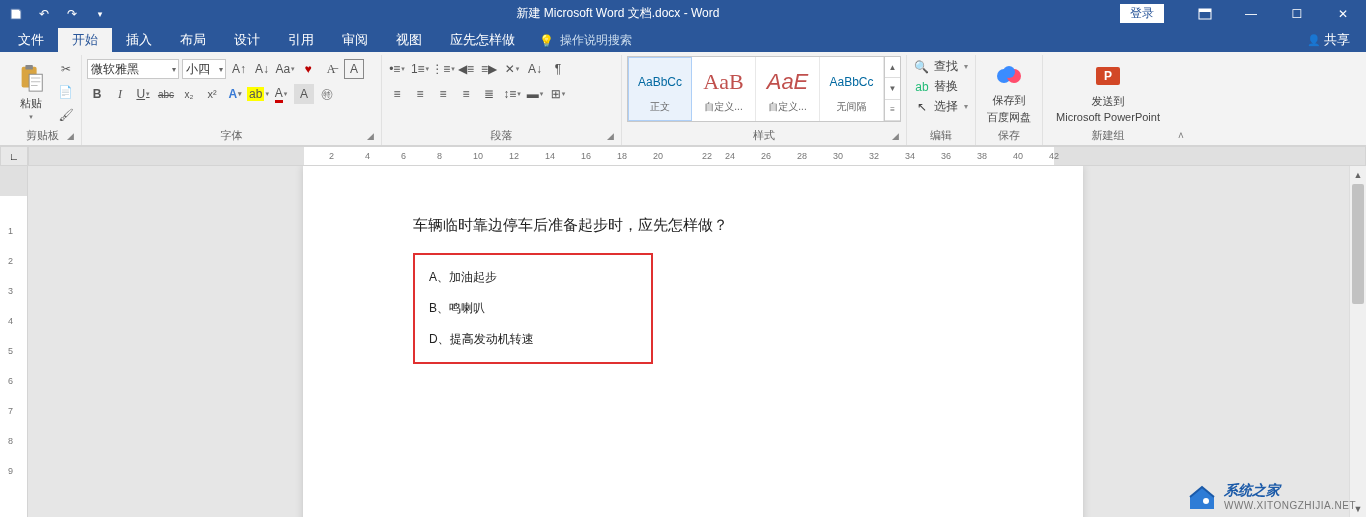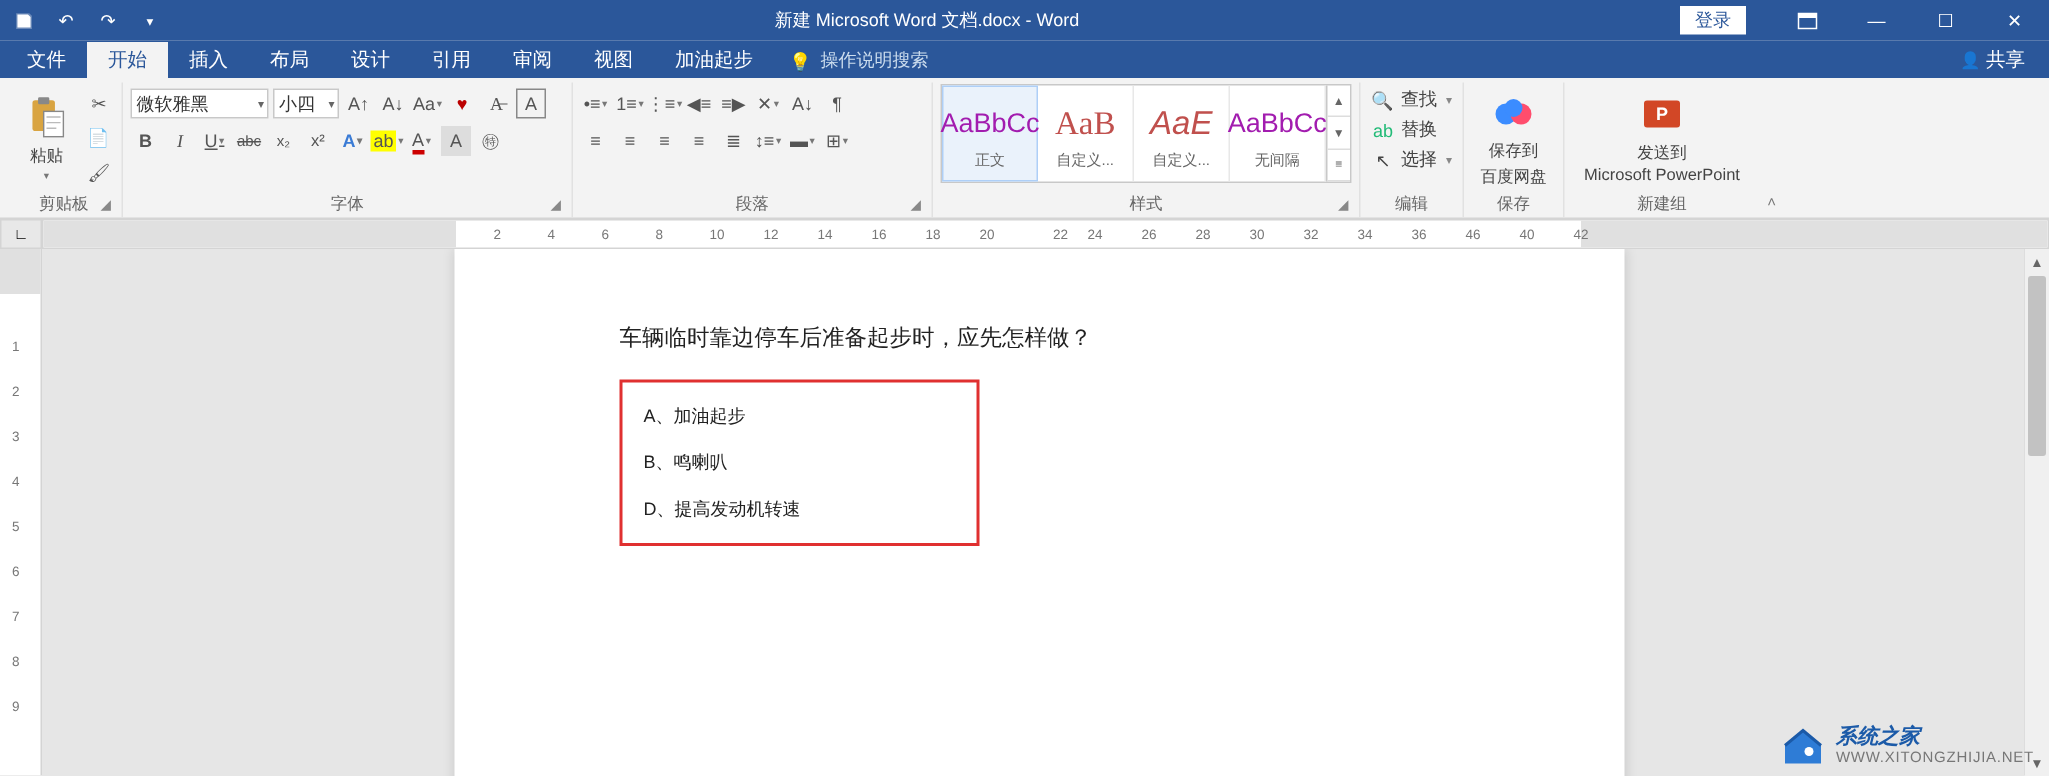--- a/index.html
+++ b/index.html
@@ -37,21 +37,21 @@
 .row { display:flex; gap:3px; align-items:center; }
 .smbtn { width:20px; height:20px; display:flex; align-items:center; justify-content:center; font-size:12px; color:#555; border:1px solid transparent; cursor:pointer; }
 .smbtn.dd::after { content:"▾"; font-size:7px; margin-left:1px; color:#777; }
 .sel { height:20px; background:#fff; border:1px solid #c8c8c8; font-size:12px; padding:0 14px 0 3px; display:flex; align-items:center; position:relative; color:#333; }
 .sel::after { content:"▾"; position:absolute; right:2px; font-size:8px; color:#666; }
 
 
 .styles { display:flex; gap:0; border:1px solid #c8c8c8; background:#fff; height:66px; }
 .stylebox { width:64px; display:flex; flex-direction:column; align-items:center; justify-content:center; border-right:1px solid #e8e8e8; cursor:pointer; }
 .stylebox.sel-style { border:1px solid #aecff7; background:#eaf2fb; }
-.stylebox .prev { font-size:18px; color:#a21caf; height:36px; display:flex; align-items:center; }
+.stylebox .prev { font-size:12px; color:#0369a1; height:36px; display:flex; align-items:center; }
 .stylebox .lbl { font-size:10px; color:#666; }
 .style-more { width:16px; display:flex; flex-direction:column; border-left:1px solid #c8c8c8; }
 .style-more div { flex:1; display:flex; align-items:center; justify-content:center; font-size:8px; color:#666; border-bottom:1px solid #ddd; }
 
 
 .editlist { display:flex; flex-direction:column; gap:3px; font-size:12px; color:#444; padding:2px 2px; }
 .editlist .item { display:flex; align-items:center; gap:4px; cursor:pointer; white-space:nowrap; }
 .editlist .item .ic { width:16px; text-align:center; }
 
 .collapse { width:16px; display:flex; align-items:flex-end; justify-content:center; font-size:10px; color:#777; padding-bottom:4px; cursor:pointer; border:none; }
@@ -120,21 +120,21 @@
 
 <div class="menutabs">
   <div class="mtab file">文件</div>
   <div class="mtab active">开始</div>
   <div class="mtab">插入</div>
   <div class="mtab">布局</div>
   <div class="mtab">设计</div>
   <div class="mtab">引用</div>
   <div class="mtab">审阅</div>
   <div class="mtab">视图</div>
-  <div class="mtab">加油起步</div>
+  <div class="mtab">应先怎样做</div>
   <div class="tell-me">
     <span>💡</span>
     <span>操作说明搜索</span>
   </div>
   <div class="spacer"></div>
   <div class="share">
     <span style="font-size:11px;">👤 </span>
     <span>共享</span>
   </div>
 </div>
@@ -326,21 +326,21 @@
       <span class="tick" style="left: 588px;">18</span>
       <span class="tick" style="left: 624px;">20</span>
       <span class="tick" style="left: 673px;">22</span>
       <span class="tick" style="left: 696px;">24</span>
       <span class="tick" style="left: 732px;">26</span>
       <span class="tick" style="left: 768px;">28</span>
       <span class="tick" style="left: 804px;">30</span>
       <span class="tick" style="left: 840px;">32</span>
       <span class="tick" style="left: 876px;">34</span>
       <span class="tick" style="left: 912px;">36</span>
-      <span class="tick" style="left: 948px;">46</span>
+      <span class="tick" style="left: 948px;">38</span>
       <span class="tick" style="left: 984px;">40</span>
       <span class="tick" style="left: 1020px;">42</span>
     </div>
 </div>
 
 <div class="docarea">
   <div class="vruler">
     <div class="shade" style="top:0;height:30px;"></div>
     <div class="tk" style="top:60px;">1</div>
     <div class="tk" style="top:90px;">2</div>

